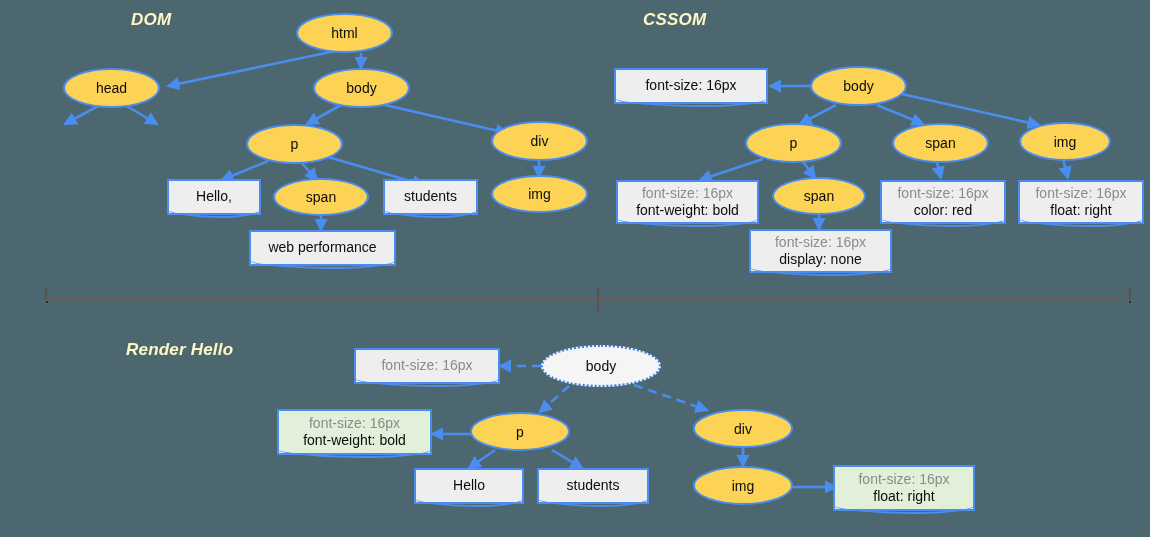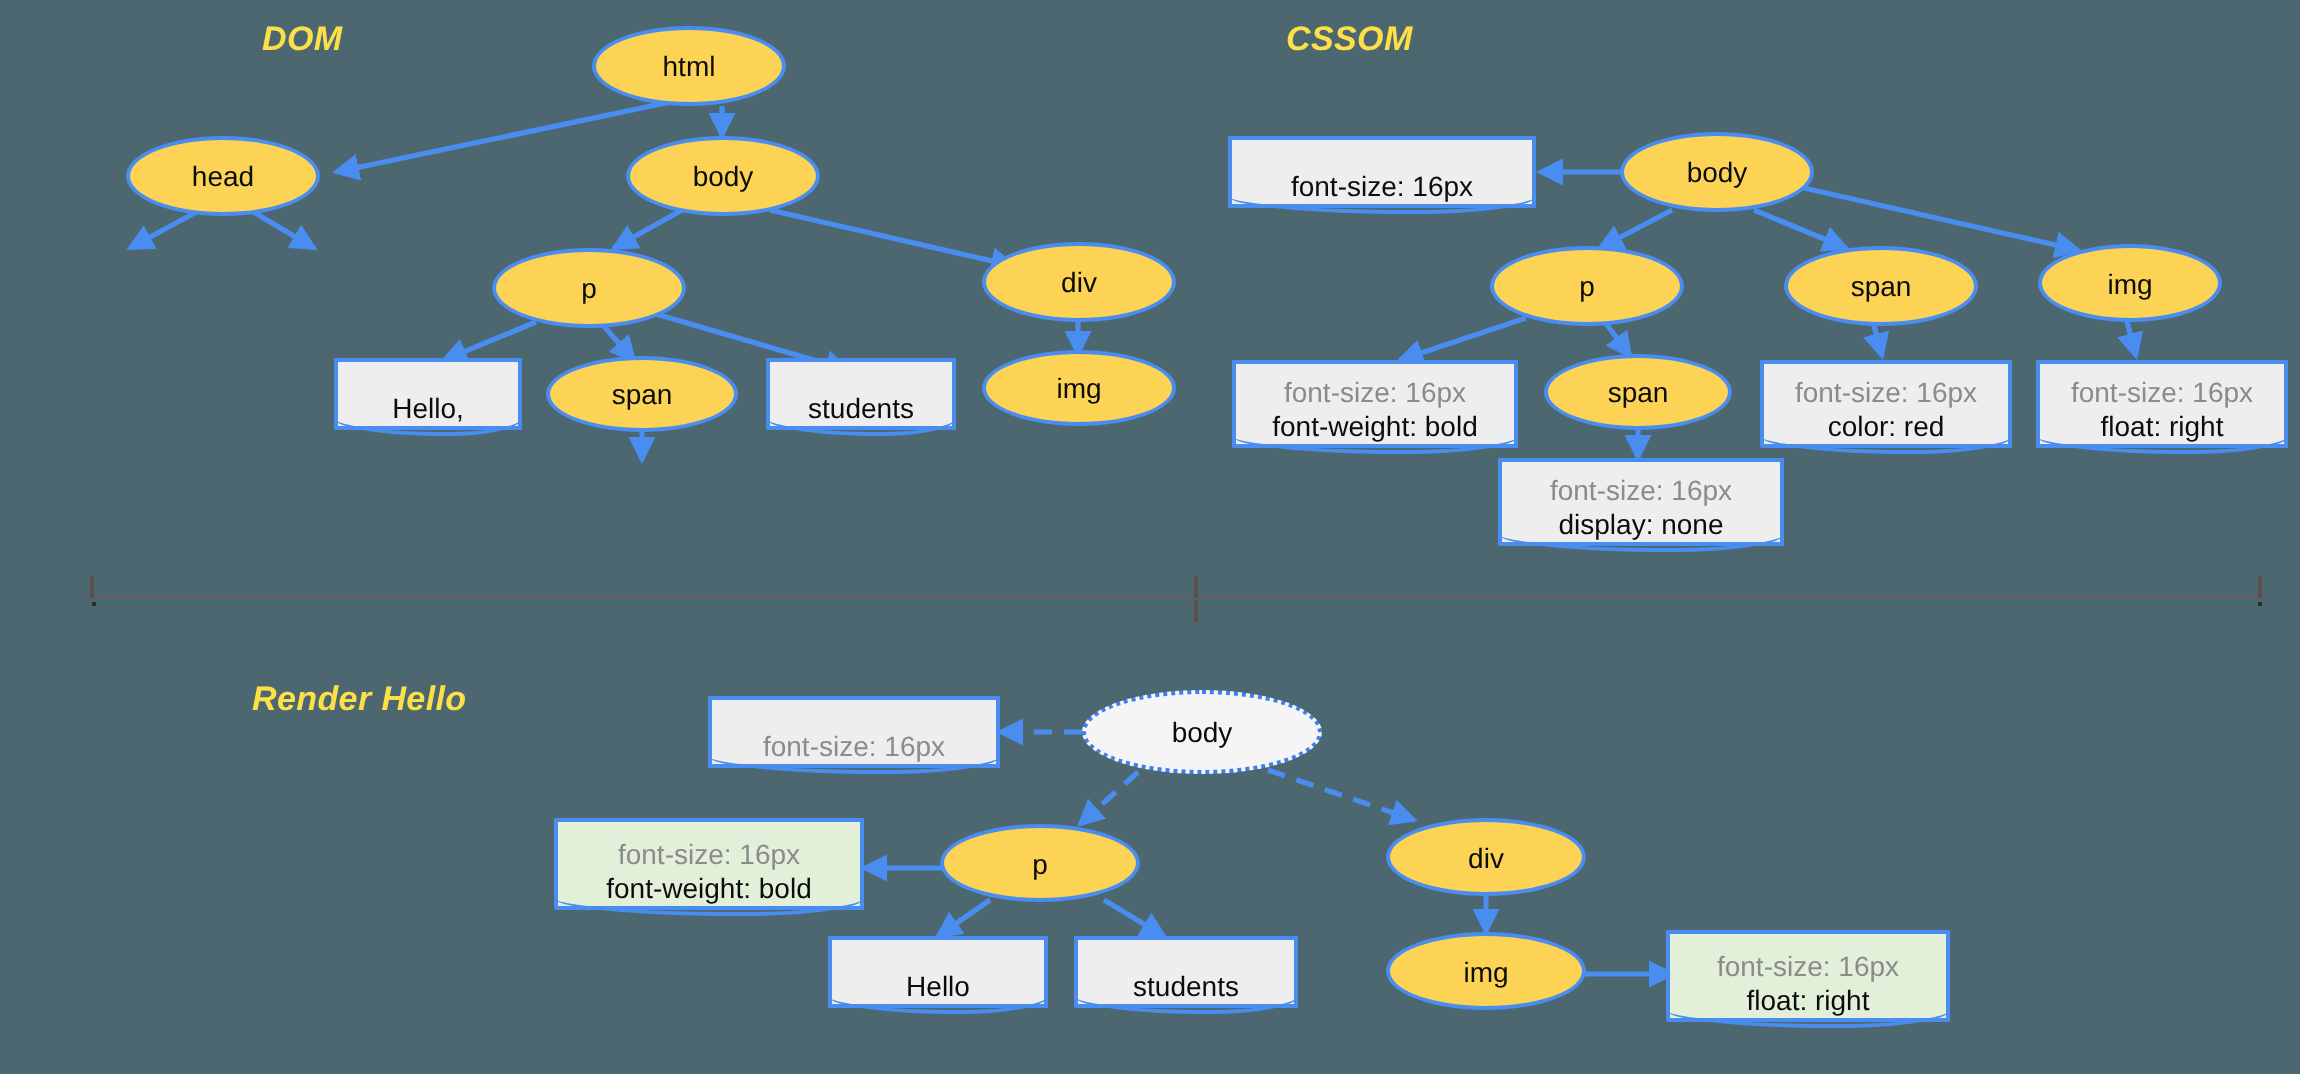--- a/index.html
+++ b/index.html
@@ -21,21 +21,21 @@
     width: 1150px;
     height: 537px;
     pointer-events: none;
   }
   .section-title {
     position: absolute;
     font-family: "Liberation Sans", sans-serif;
     font-weight: bold;
     font-style: italic;
     font-size: 17px;
-    color: #fde047;
+    color: #fef9c3;
     letter-spacing: 0.2px;
     white-space: nowrap;
   }
   
   .node {
     position: absolute;
     display: flex;
     align-items: center;
     justify-content: center;
     border-radius: 50%;
@@ -52,21 +52,21 @@
   }
   
   .box {
     position: absolute;
     box-sizing: border-box;
     background: #eeeeee;
     border: 2px solid #4a8df0;
     display: flex;
     flex-direction: column;
     align-items: center;
-    justify-content: flex-end;
+    justify-content: center;
     font-size: 14px;
     color: #0c0c0c;
     line-height: 1.22;
     white-space: nowrap;
     border-bottom-left-radius: 1px;
   }
   .box.green { background: #e2efd9; }
   .box .inherited { color: #8b8b8b; }
   .box .own { color: #0c0c0c; }
   
@@ -159,20 +159,23 @@
   <div class="node" style="left:491px; top:121px; width:97px; height:40px;">div</div>
   <div class="node" style="left:273px; top:178px; width:96px; height:38px;">span</div>
   <div class="node" style="left:491px; top:175px; width:97px; height:38px;">img</div>
 
   <div class="box" style="left:167px; top:179px; width:94px; height:36px;">
     <span>Hello,</span>
   </div>
   <div class="box" style="left:383px; top:179px; width:95px; height:36px;">
     <span>students</span>
   </div>
+  <div class="box" style="left:249px; top:230px; width:147px; height:36px;">
+    <span>web performance</span>
+  </div>
 
   <div class="section-title" style="left:643px; top:10px;">CSSOM</div>
 
   <div class="node" style="left:810px; top:66px; width:97px; height:40px;">body</div>
   <div class="node" style="left:745px; top:123px; width:97px; height:40px;">p</div>
   <div class="node" style="left:892px; top:123px; width:97px; height:40px;">span</div>
   <div class="node" style="left:1019px; top:122px; width:92px; height:39px;">img</div>
   <div class="node" style="left:772px; top:177px; width:94px; height:38px;">span</div>
 
   <div class="box" style="left:614px; top:68px; width:154px; height:36px;">

